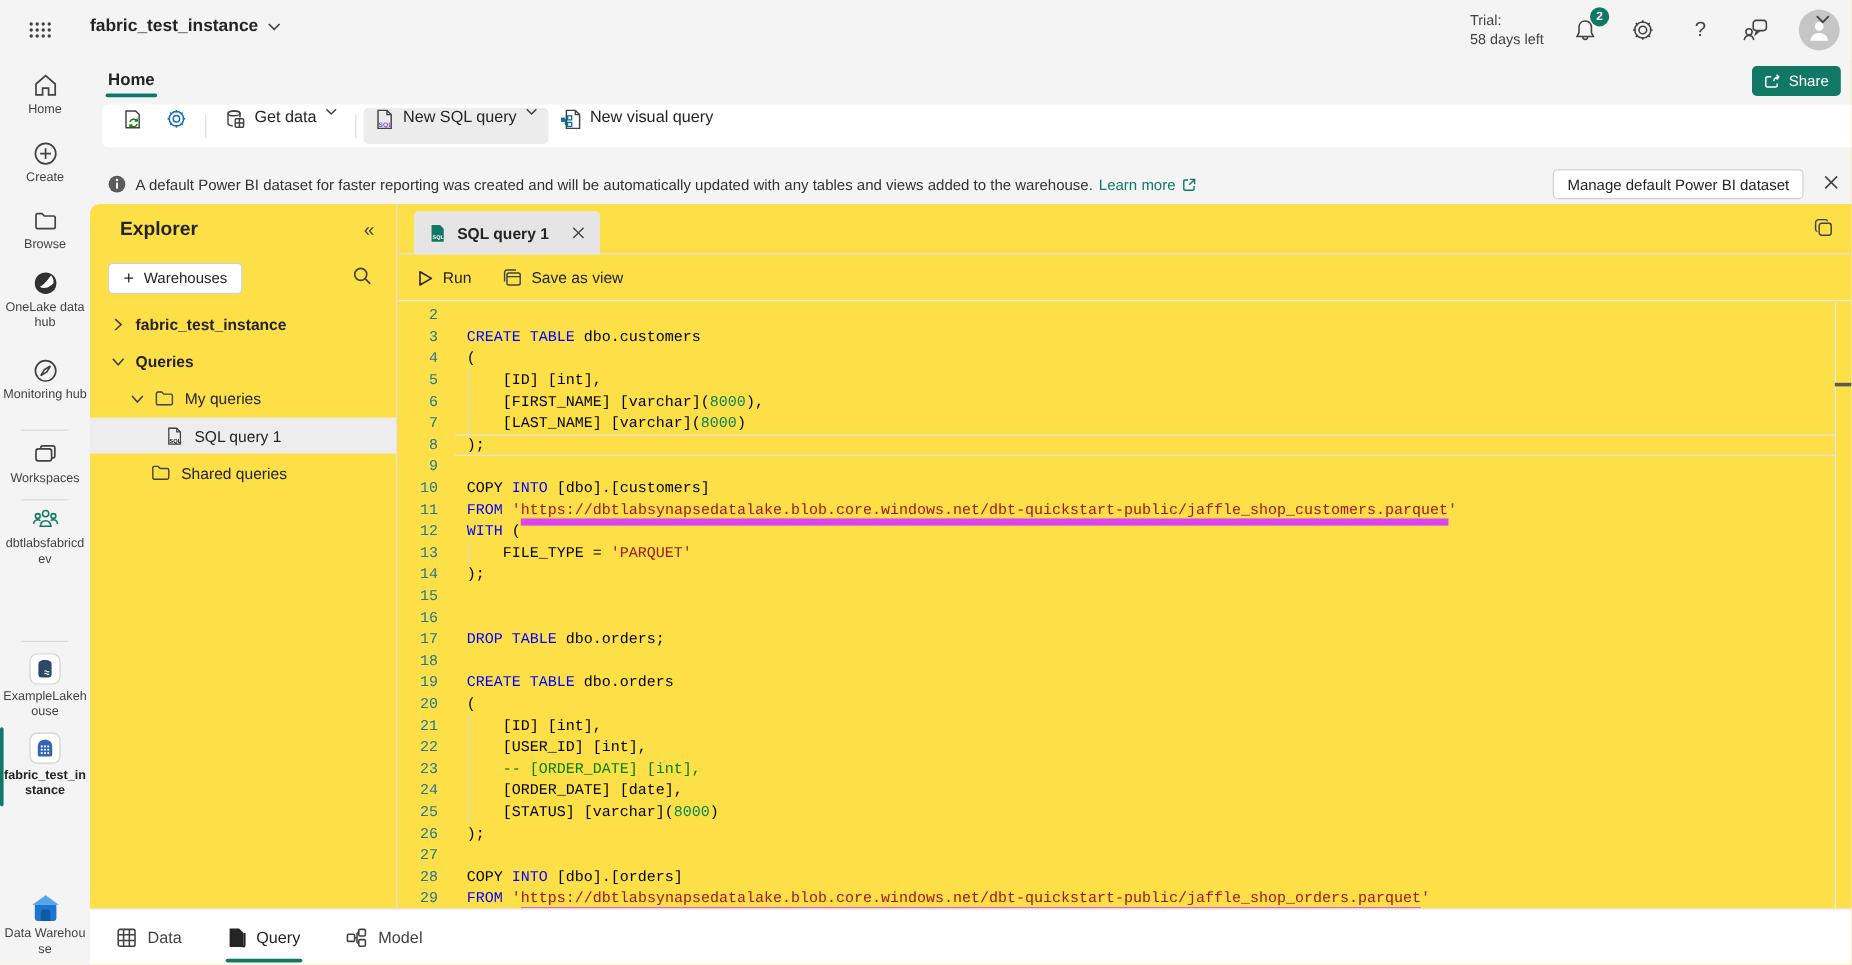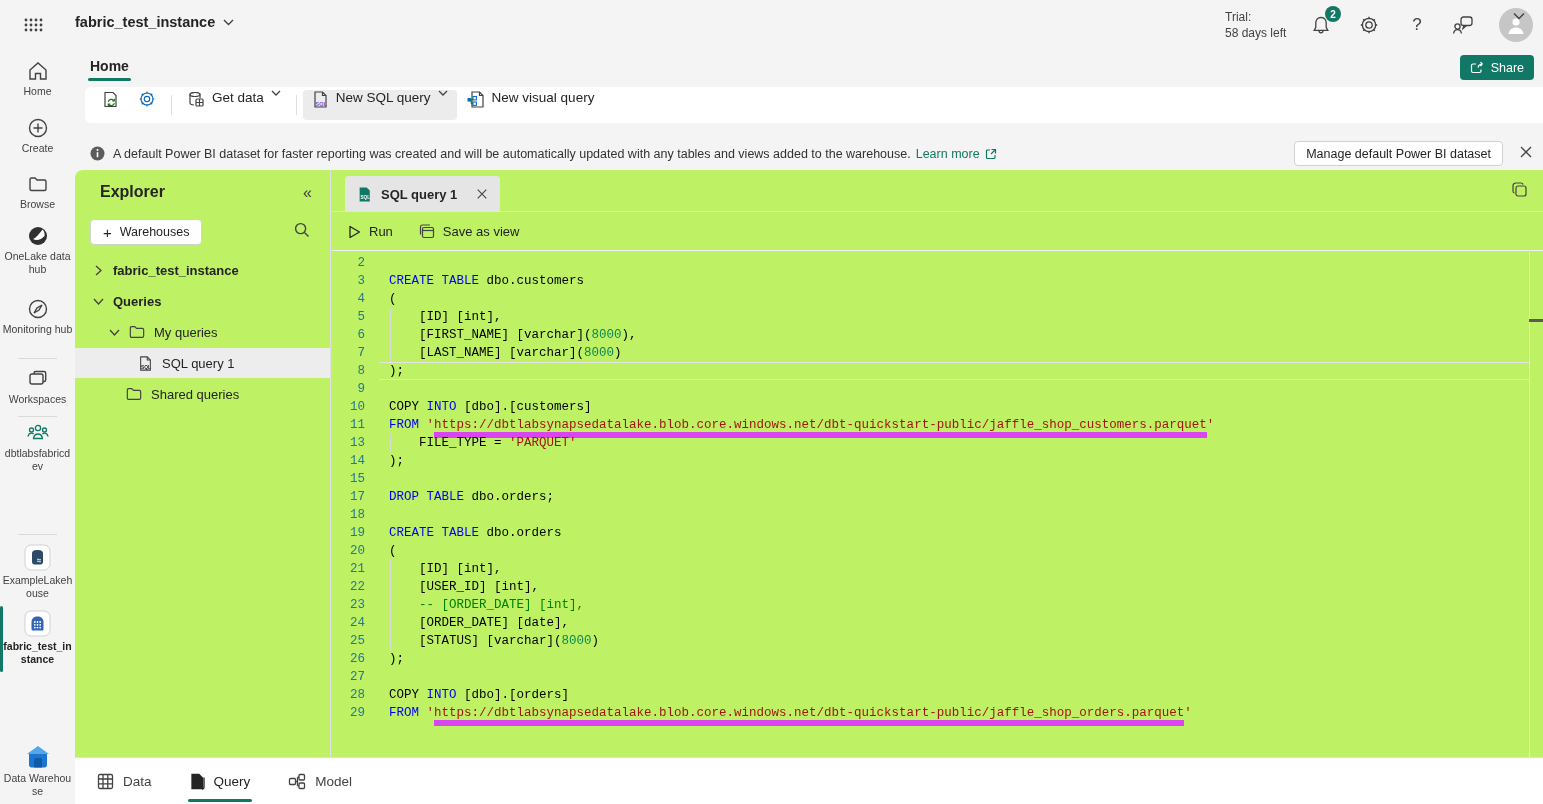--- a/index.html
+++ b/index.html
@@ -42,21 +42,21 @@
   #cmd-expand{position:absolute;right:18px;top:12px;cursor:pointer;color:#424242}
 
   
   #banner{position:absolute;left:75px;top:138px;right:0;height:31px;display:flex;align-items:center;font-size:12.5px;color:#323232}
   #banner .txt{margin-left:8px}
   #banner a{color:#117865;text-decoration:none;margin-left:5px;cursor:pointer}
   #banner-btn{position:absolute;right:40px;top:3px;height:25px;background:#fff;border:1px solid #d1d1d1;border-radius:4px;font-size:12.5px;padding:0 11px;font-family:"Liberation Sans",sans-serif;cursor:pointer;color:#242424}
   #banner-close{position:absolute;right:10px;top:7px;cursor:pointer;color:#424242}
 
   
-  #card{position:absolute;left:75px;top:170px;right:0;bottom:0;background:#bef264;border-radius:8px 0 0 0}
+  #card{position:absolute;left:75px;top:170px;right:0;bottom:0;background:#fde047;border-radius:8px 0 0 0}
   #explorer{position:absolute;left:0;top:0;width:256px;bottom:47px;border-right:1px solid #e1e1e1}
   #exp-title{position:absolute;left:25px;top:13px;font-size:16px;font-weight:700}
   #exp-collapse{position:absolute;right:18px;top:14px;font-size:16px;color:#424242;cursor:pointer}
   #wh-btn{position:absolute;left:15px;top:49px;height:26px;border:1px solid #d1d1d1;background:#fff;border-radius:4px;display:flex;align-items:center;gap:8px;padding:0 12px;font-size:12.5px;font-family:"Liberation Sans",sans-serif;cursor:pointer;color:#242424}
   #exp-search{position:absolute;right:20px;top:52px;cursor:pointer;color:#424242}
   #tree{position:absolute;left:0;top:84px;right:0}
   .tree-row{height:30px;margin:1px 0;display:flex;align-items:center;font-size:13px;cursor:pointer;color:#242424}
   .tree-row.sel{background:#ededed}
   .tree-row .chev{width:12px;color:#424242;display:flex;justify-content:center}
   .tree-row .lbl{margin-left:9px}
@@ -469,23 +469,25 @@
           <div class="code-line"><span class="ln">2</span><span class="lt"></span></div>
           <div class="code-line"><span class="ln">3</span><span class="lt"><span class="tok-k">CREATE TABLE</span><span class="tok-p"> dbo.customers</span></span></div>
           <div class="code-line"><span class="ln">4</span><span class="lt"><span class="tok-p">(</span></span></div>
           <div class="code-line guide"><span class="ln">5</span><span class="lt"><span class="tok-p">    [ID] [int],</span></span></div>
           <div class="code-line guide"><span class="ln">6</span><span class="lt"><span class="tok-p">    [FIRST_NAME] [varchar](</span><span class="tok-n">8000</span><span class="tok-p">),</span></span></div>
           <div class="code-line guide"><span class="ln">7</span><span class="lt"><span class="tok-p">    [LAST_NAME] [varchar](</span><span class="tok-n">8000</span><span class="tok-p">)</span></span></div>
           <div class="code-line current"><span class="ln">8</span><span class="lt"><span class="tok-p">);</span></span></div>
           <div class="code-line"><span class="ln">9</span><span class="lt"></span></div>
           <div class="code-line"><span class="ln">10</span><span class="lt"><span class="tok-p">COPY </span><span class="tok-k">INTO</span><span class="tok-p"> [dbo].[customers]</span></span></div>
           <div class="code-line"><span class="ln">11</span><span class="lt"><span class="tok-k">FROM</span><span class="tok-p"> </span><span class="tok-s">'</span><span class="tok-u">https://dbtlabsynapsedatalake.blob.core.windows.net/dbt-quickstart-public/jaffle_shop_customers.parquet</span><span class="tok-s">'</span></span></div>
+          <div class="code-line"><span class="ln">12</span><span class="lt"><span class="tok-k">WITH</span><span class="tok-p"> (</span></span></div>
           <div class="code-line guide"><span class="ln">13</span><span class="lt"><span class="tok-p">    FILE_TYPE = </span><span class="tok-s">'PARQUET'</span></span></div>
           <div class="code-line"><span class="ln">14</span><span class="lt"><span class="tok-p">);</span></span></div>
           <div class="code-line"><span class="ln">15</span><span class="lt"></span></div>
+          <div class="code-line"><span class="ln">16</span><span class="lt"></span></div>
           <div class="code-line"><span class="ln">17</span><span class="lt"><span class="tok-k">DROP TABLE</span><span class="tok-p"> dbo.orders;</span></span></div>
           <div class="code-line"><span class="ln">18</span><span class="lt"></span></div>
           <div class="code-line"><span class="ln">19</span><span class="lt"><span class="tok-k">CREATE TABLE</span><span class="tok-p"> dbo.orders</span></span></div>
           <div class="code-line"><span class="ln">20</span><span class="lt"><span class="tok-p">(</span></span></div>
           <div class="code-line guide"><span class="ln">21</span><span class="lt"><span class="tok-p">    [ID] [int],</span></span></div>
           <div class="code-line guide"><span class="ln">22</span><span class="lt"><span class="tok-p">    [USER_ID] [int],</span></span></div>
           <div class="code-line guide"><span class="ln">23</span><span class="lt"><span class="tok-c">    -- [ORDER_DATE] [int],</span></span></div>
           <div class="code-line guide"><span class="ln">24</span><span class="lt"><span class="tok-p">    [ORDER_DATE] [date],</span></span></div>
           <div class="code-line guide"><span class="ln">25</span><span class="lt"><span class="tok-p">    [STATUS] [varchar](</span><span class="tok-n">8000</span><span class="tok-p">)</span></span></div>
           <div class="code-line"><span class="ln">26</span><span class="lt"><span class="tok-p">);</span></span></div>

